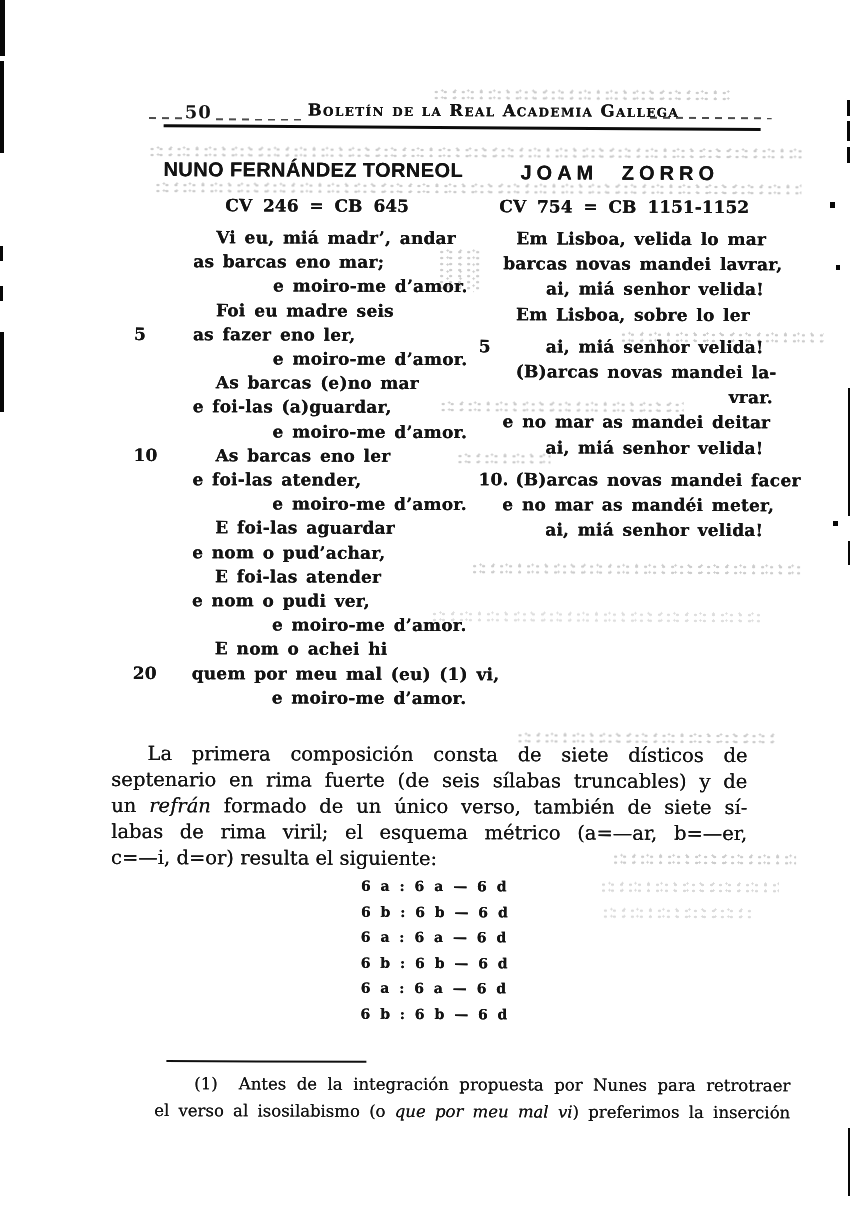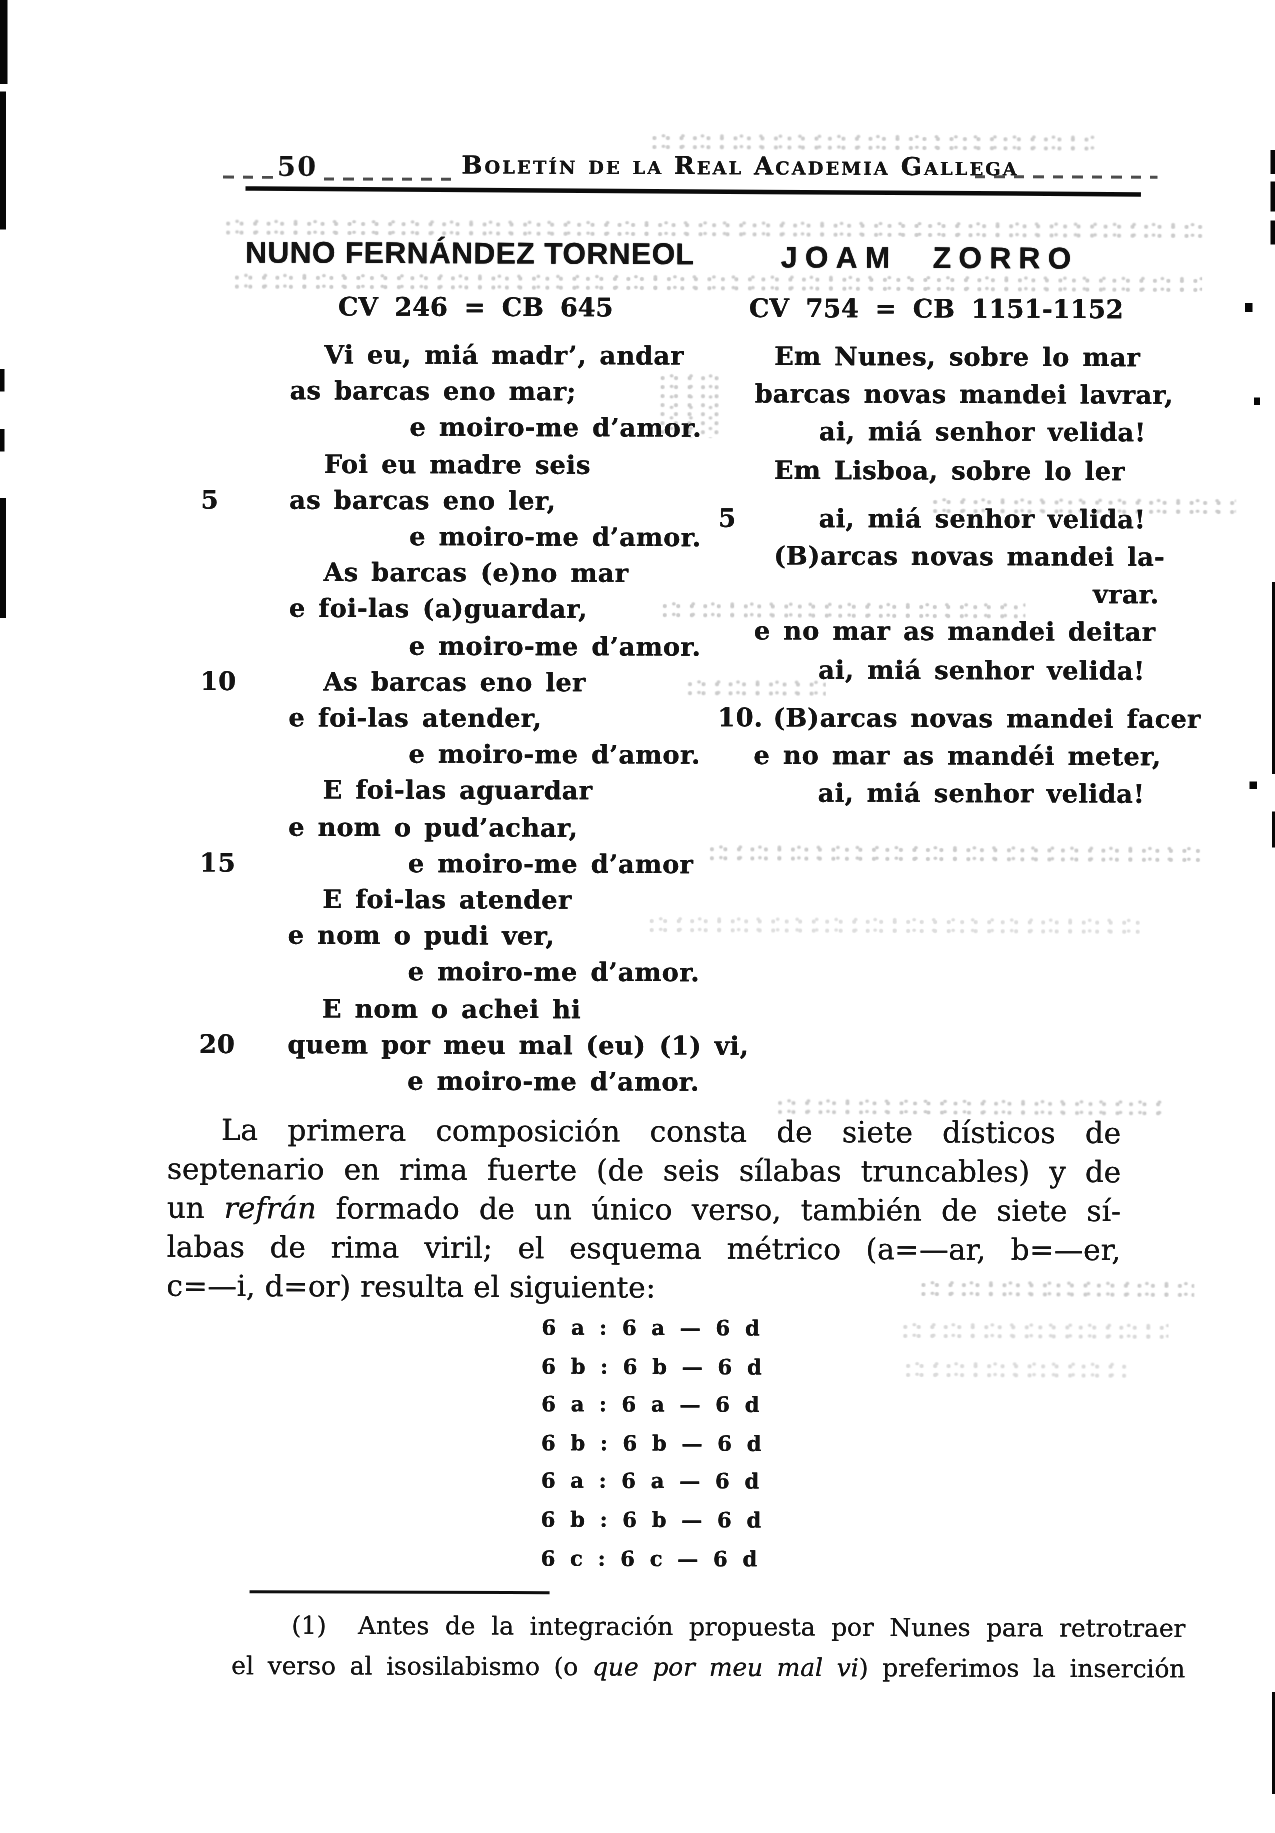--- a/index.html
+++ b/index.html
@@ -109,58 +109,57 @@
   <div class="poem pl">
 
       <div class="pline a"><span class="ptxt">Vi eu, miá madr’, andar</span></div>
 
       <div class="pline b"><span class="ptxt">as barcas eno mar;</span></div>
 
       <div class="pline c"><span class="ptxt">e moiro-me d’amor.</span></div>
 
       <div class="pline a"><span class="ptxt">Foi eu madre seis</span></div>
 
-      <div class="pline b"><span class="num">5</span><span class="ptxt">as barcas eno ler,</span></div>
+      <div class="pline b"><span class="num">5</span><span class="ptxt">as fazer eno ler,</span></div>
 
       <div class="pline c"><span class="ptxt">e moiro-me d’amor.</span></div>
 
       <div class="pline a"><span class="ptxt">As barcas (e)no mar</span></div>
 
       <div class="pline b"><span class="ptxt">e foi-las (a)guardar,</span></div>
 
       <div class="pline c"><span class="ptxt">e moiro-me d’amor.</span></div>
 
       <div class="pline a"><span class="num">10</span><span class="ptxt">As barcas eno ler</span></div>
 
       <div class="pline b"><span class="ptxt">e foi-las atender,</span></div>
 
       <div class="pline c"><span class="ptxt">e moiro-me d’amor.</span></div>
 
       <div class="pline a"><span class="ptxt">E foi-las aguardar</span></div>
 
       <div class="pline b"><span class="ptxt">e nom o pud’achar,</span></div>
 
-      <div class="pline c"><span class="num">15</span><span class="ptxt">e moiro-me d’amor</span></div>
 
       <div class="pline a"><span class="ptxt">E foi-las atender</span></div>
 
       <div class="pline b"><span class="ptxt">e nom o pudi ver,</span></div>
 
       <div class="pline c"><span class="ptxt">e moiro-me d’amor.</span></div>
 
       <div class="pline a"><span class="ptxt">E nom o achei hi</span></div>
 
       <div class="pline b"><span class="num">20</span><span class="ptxt">quem por meu mal (eu) (1) vi,</span></div>
 
       <div class="pline c"><span class="ptxt">e moiro-me d’amor.</span></div>
     </div>
 
   <div class="poem pr">
 
-      <div class="pline a"><span class="ptxt">Em Nunes, sobre lo mar</span></div>
+      <div class="pline a"><span class="ptxt">Em Lisboa, velida lo mar</span></div>
 
       <div class="pline b"><span class="ptxt">barcas novas mandei lavrar,</span></div>
 
       <div class="pline c"><span class="ptxt">ai, miá senhor velida!</span></div>
 
       <div class="pline a"><span class="ptxt">Em Lisboa, sobre lo ler</span></div>
 
       <div class="pline b gap"><span class="num">5</span></div>
 
       <div class="pline c"><span class="ptxt">ai, miá senhor velida!</span></div>
@@ -200,21 +199,20 @@
       <div class="schline">6 b : 6 b — 6 d</div>
 
       <div class="schline">6 a : 6 a — 6 d</div>
 
       <div class="schline">6 b : 6 b — 6 d</div>
 
       <div class="schline">6 a : 6 a — 6 d</div>
 
       <div class="schline">6 b : 6 b — 6 d</div>
 
-      <div class="schline">6 c : 6 c — 6 d</div>
     </div>
 
   <div class="fnsep"></div>
   <div class="footnote">
 
       <div class="parline first"><span>(1)  Antes de la integración propuesta por Nunes para retrotraer</span></div>
 
       <div class="parline"><span>el verso al isosilabismo (o </span><i>que por meu mal vi</i><span>) preferimos la inserción</span></div>
     </div>
 

